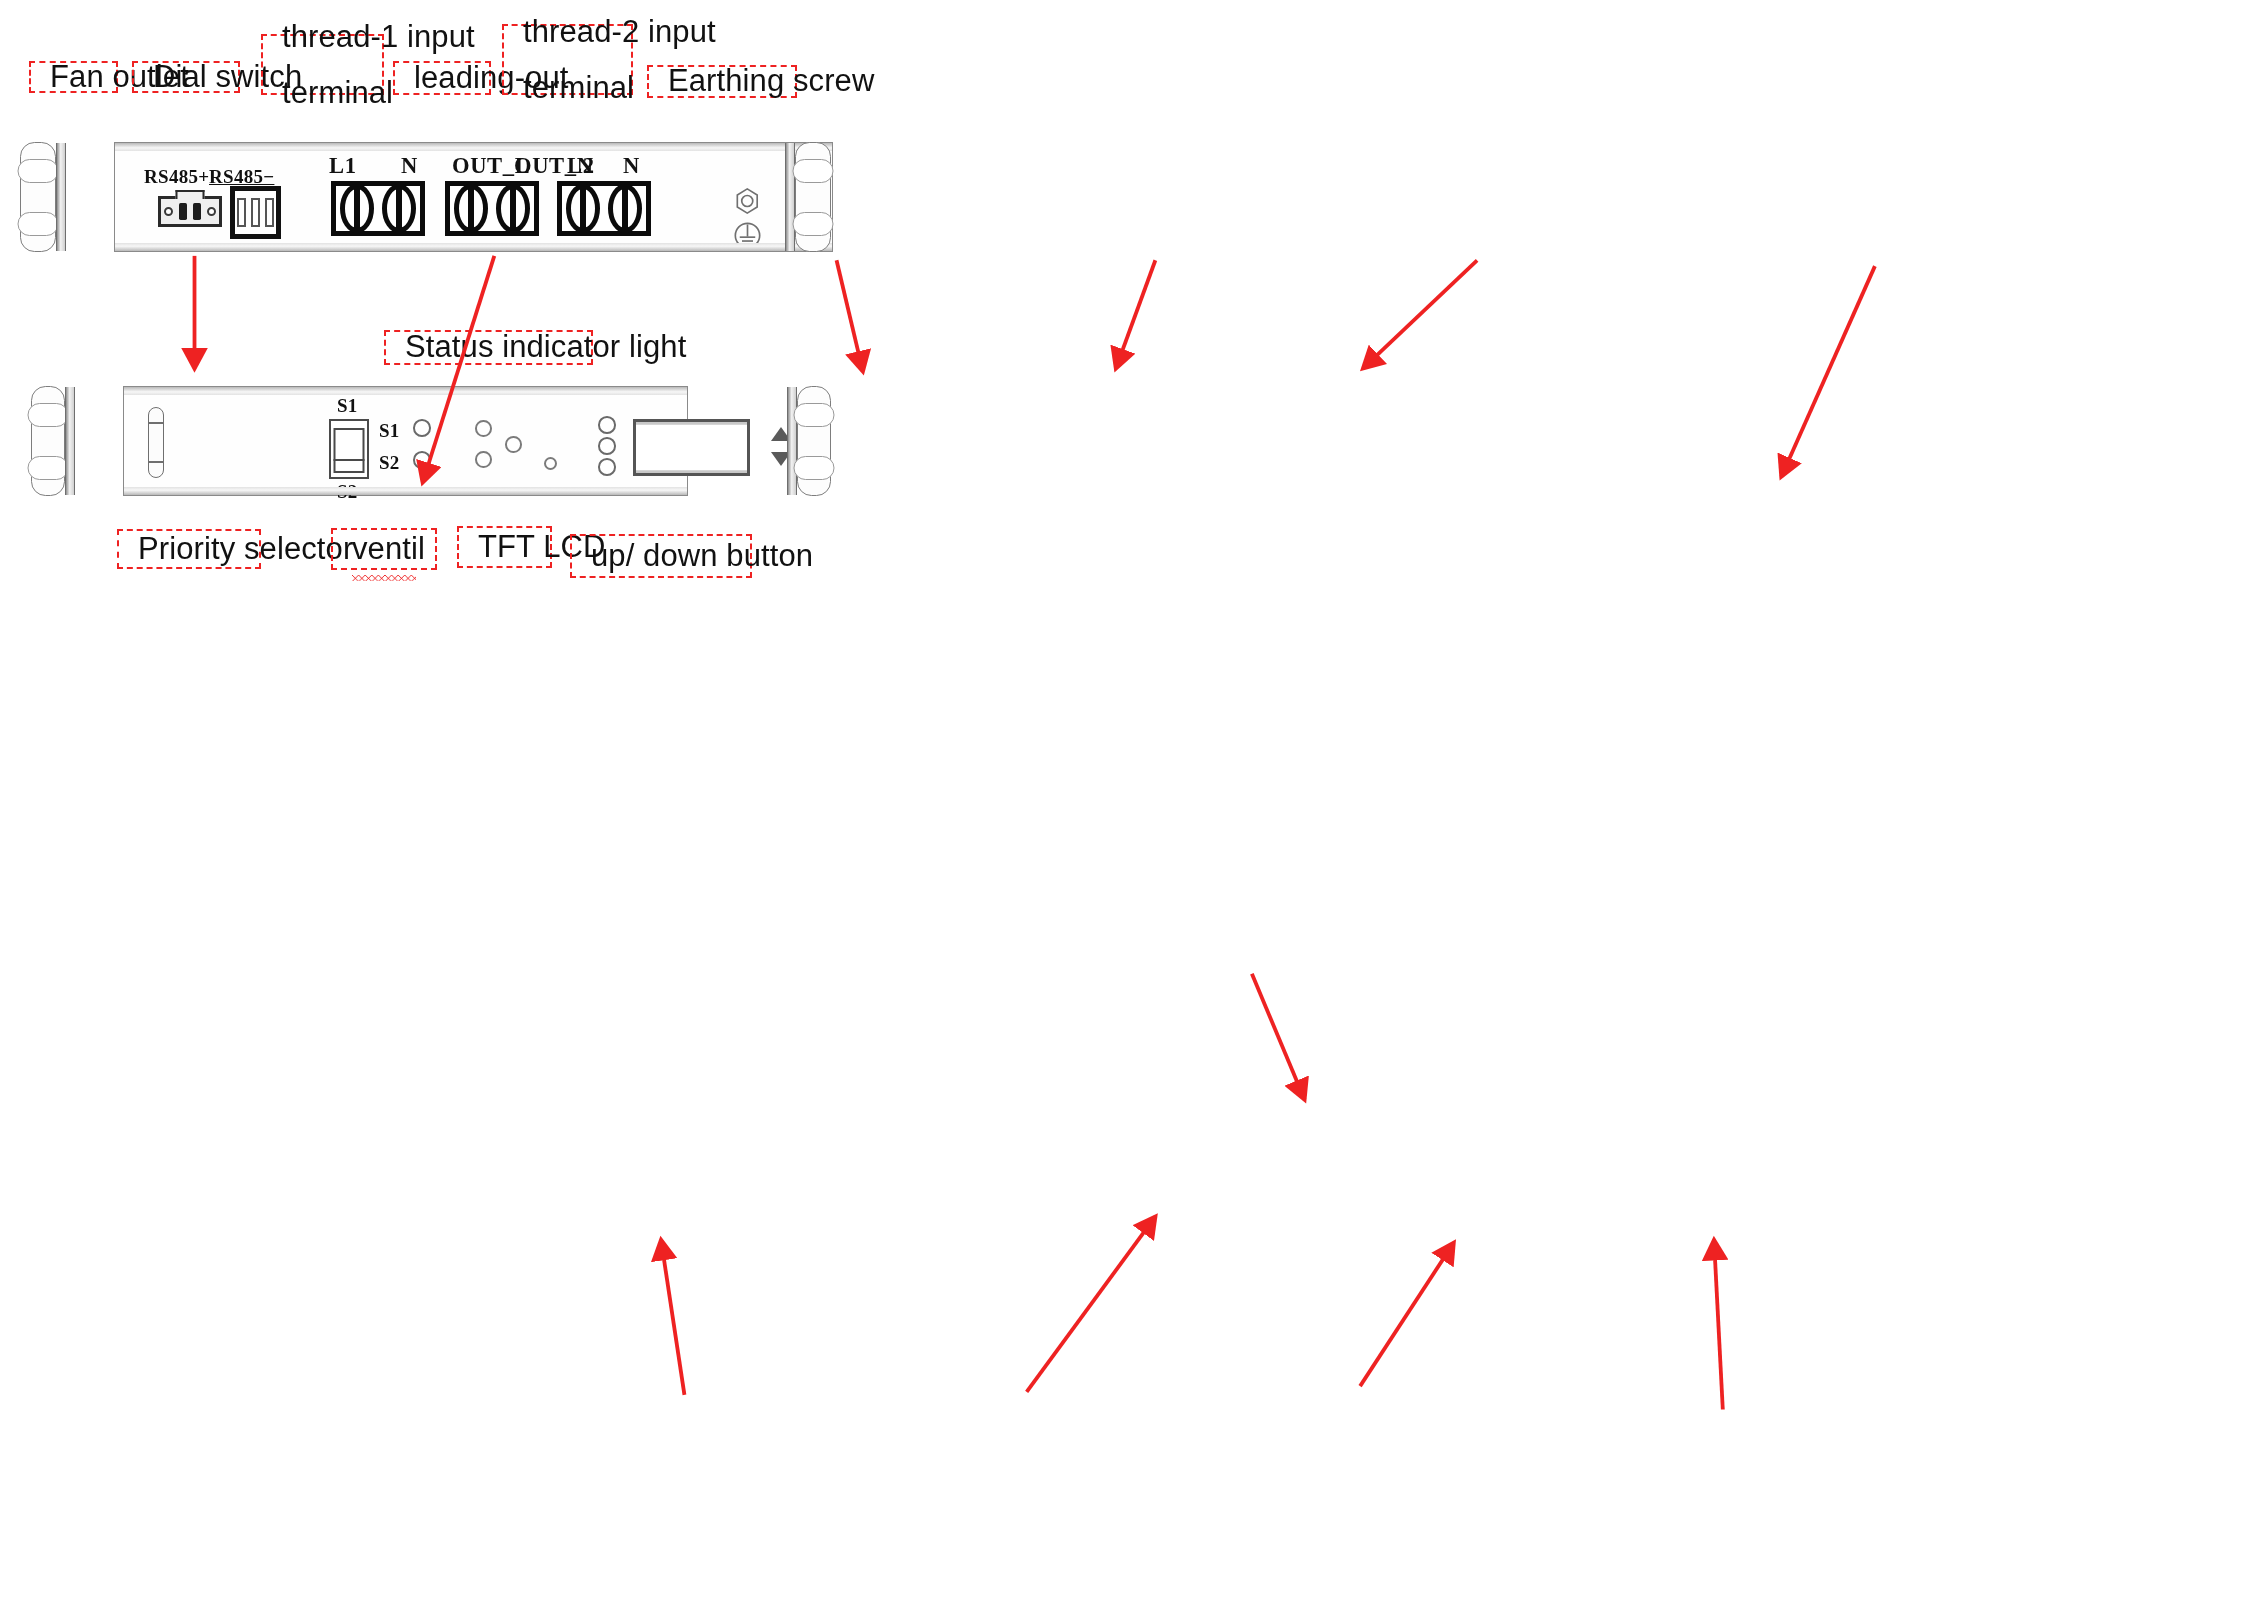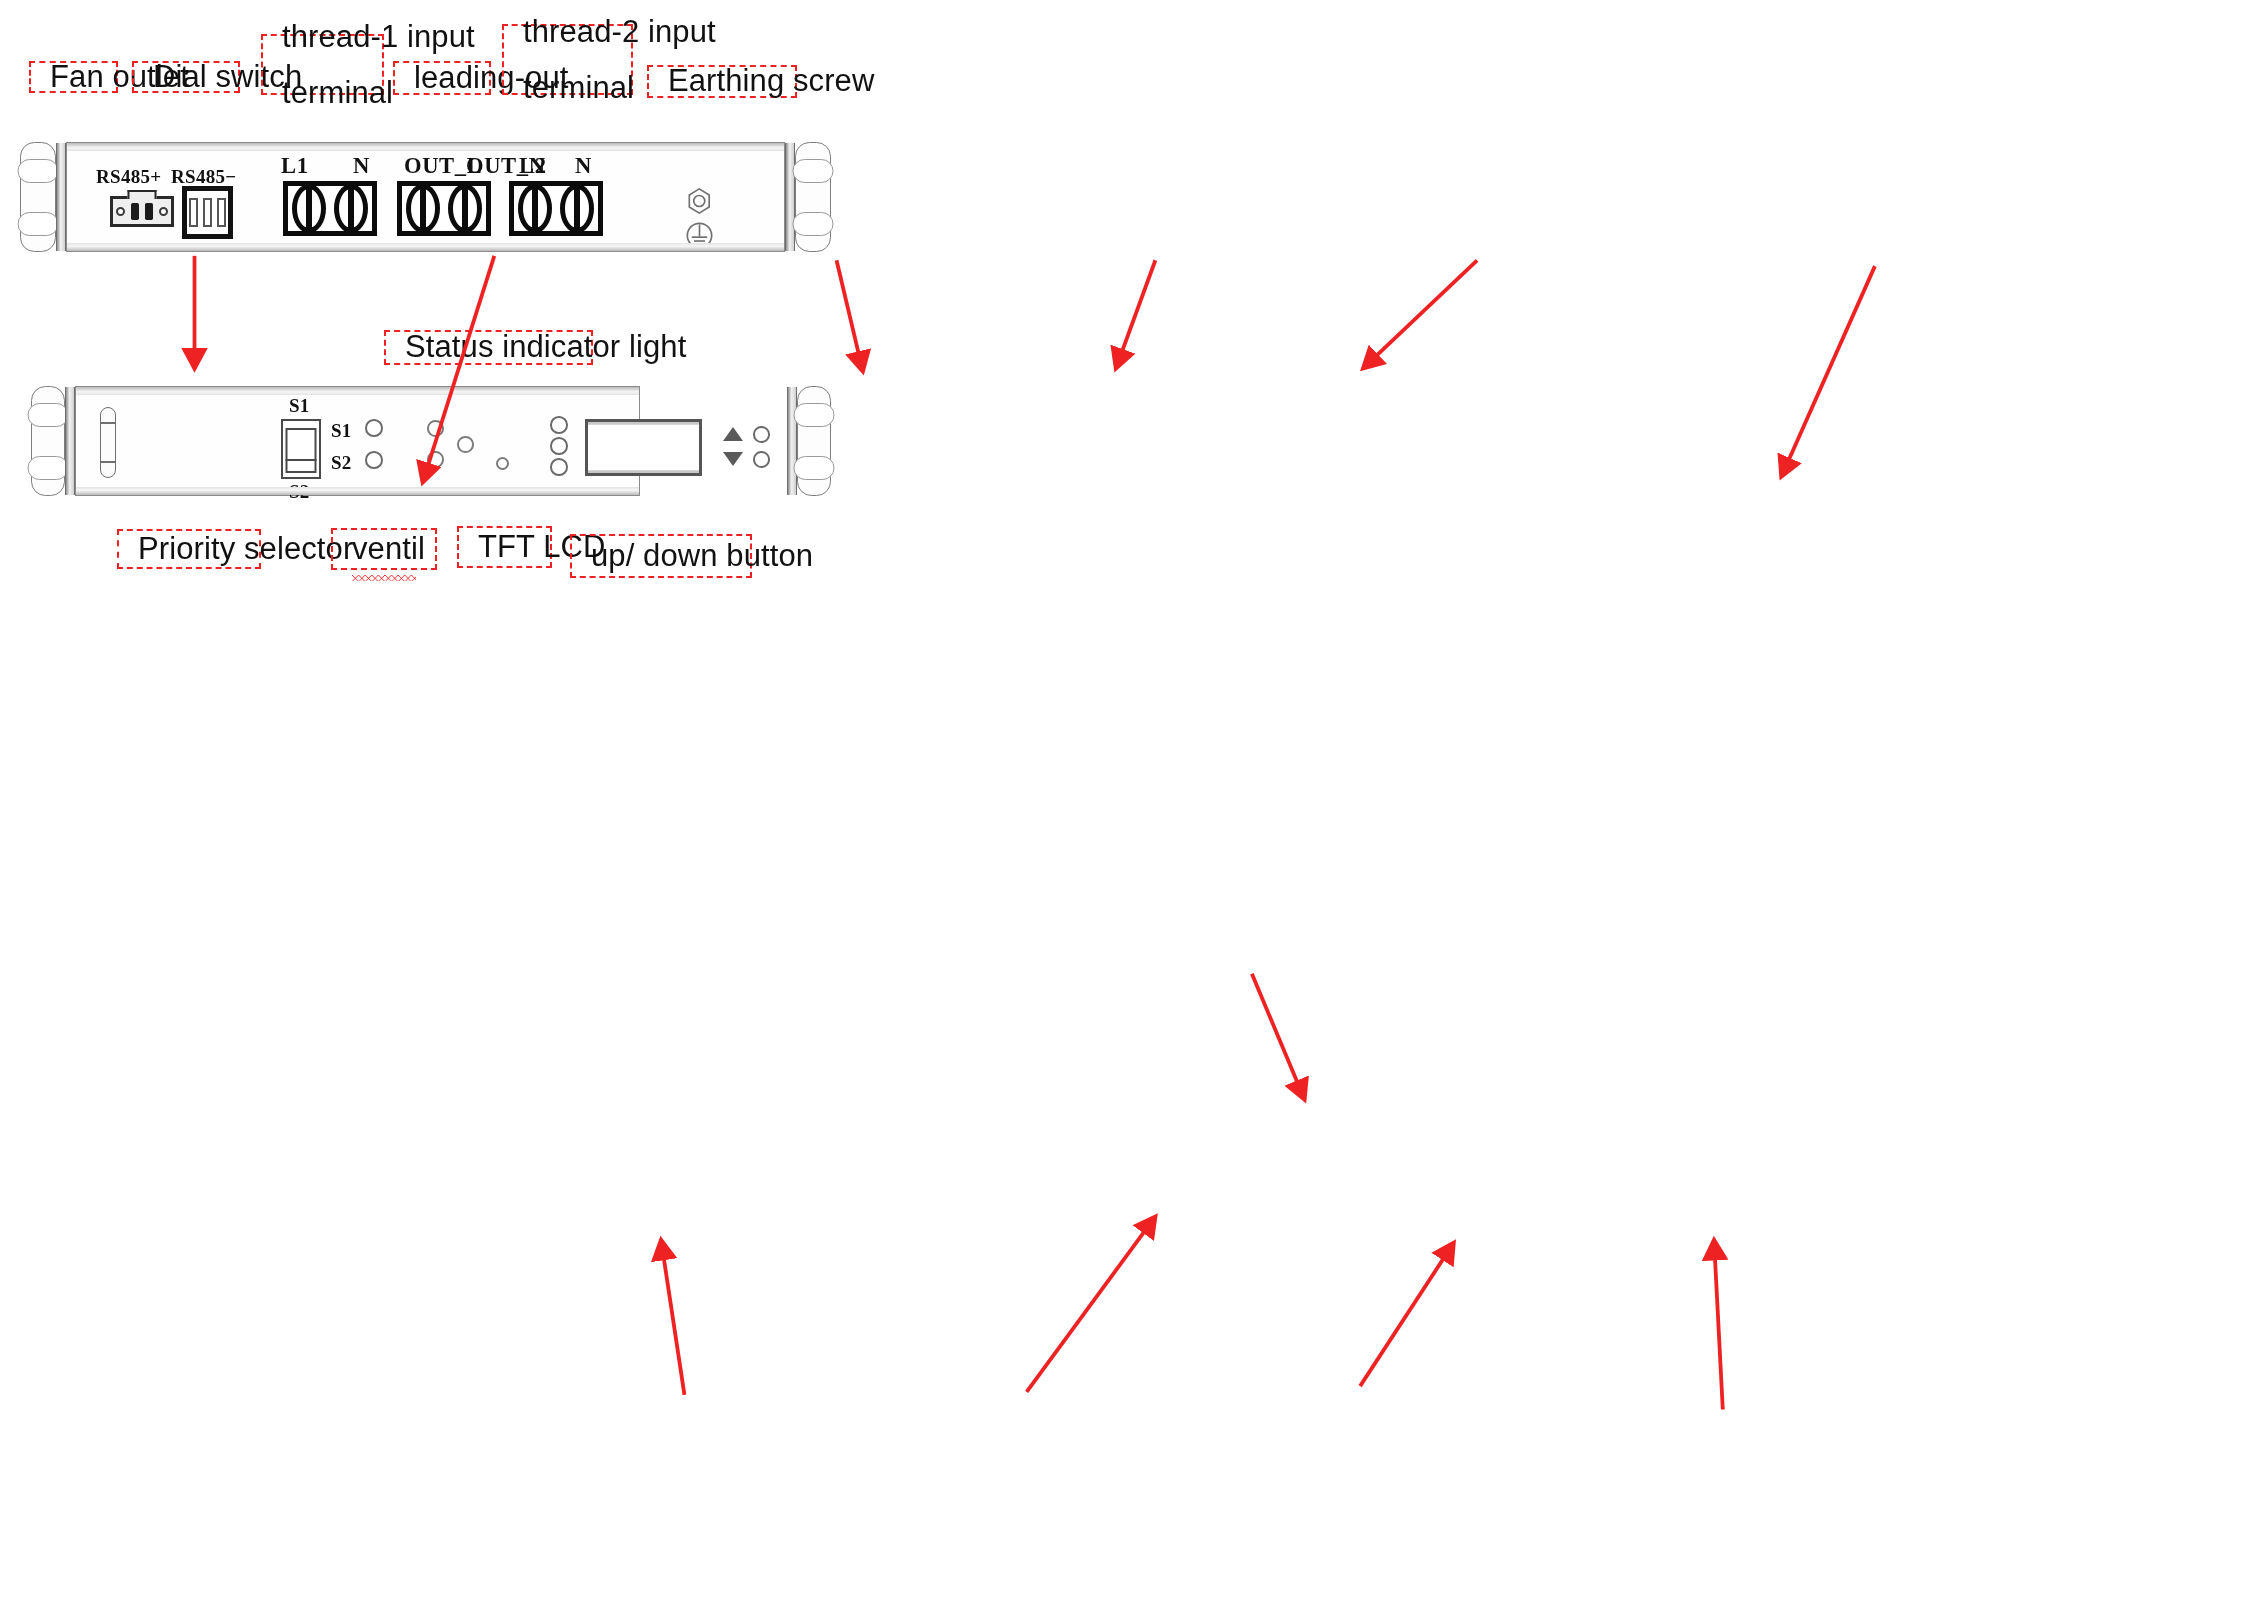--- a/index.html
+++ b/index.html
@@ -69,20 +69,21 @@
     width:10px;
     background:linear-gradient(90deg,#8d8d8d,#f2f2f2 45%,#cfcfcf);
     border-left:1.1px solid #6e6e6e;border-right:1.1px solid #6e6e6e;
     box-sizing:border-box;
   }
   .faceplate{
     position:absolute;
     background:#fefefe;
     border:1.7px solid #8a8a8a;
     box-sizing:border-box;
+    margin-left:48px;
   }
   .faceplate::before,.faceplate::after{
     content:"";position:absolute;left:0;right:0;height:8.3px;
     background:linear-gradient(180deg,#b9b9b9,#f7f7f7 60%,#e2e2e2);
   }
   .faceplate::before{top:0;}
   .faceplate::after{bottom:0;background:linear-gradient(0deg,#b9b9b9,#f7f7f7 60%,#e2e2e2);}
 
   
   .pinlabel{
@@ -287,21 +288,21 @@
 
     <div class="ear" style="left:0;top:0;width:36px;height:110px;">
       <div class="slot" style="top:15.5px;"></div>
       <div class="slot" style="bottom:15.5px;"></div>
     </div>
     <div class="earjoint" style="left:36px;top:1.1px;height:108px;"></div>
 
     <div class="faceplate" style="left:46px;top:0;width:719px;height:110px;">
 
       <div class="tinylabel" style="left:29px;top:23px;">RS485+</div>
-      <div class="tinylabel" style="left:104px;top:23px;">RS485−</div>
+      <div class="tinylabel" style="left:94px;top:23px;text-decoration:underline;">RS485−</div>
 
       <div class="rs485conn" style="left:43px;top:53px;">
         <div class="tab"></div>
         <div class="hole"></div>
         <div class="blade"></div>
         <div class="blade"></div>
         <div class="hole"></div>
       </div>
 
       <div class="dipswitch" style="left:115px;top:43px;">

